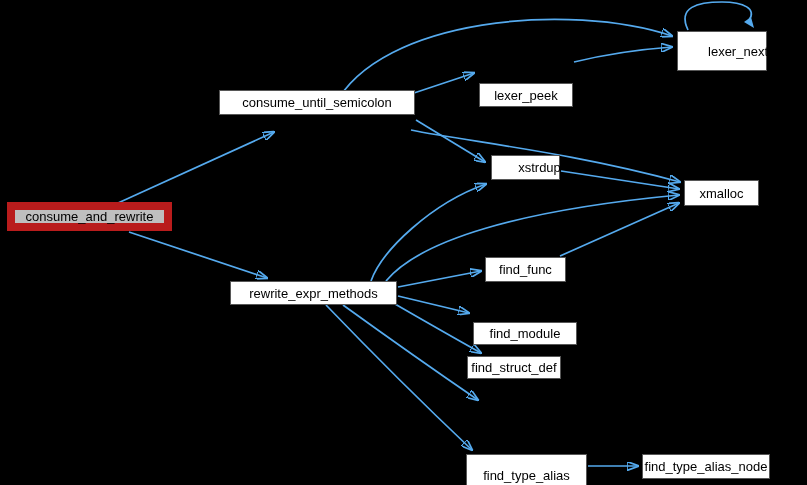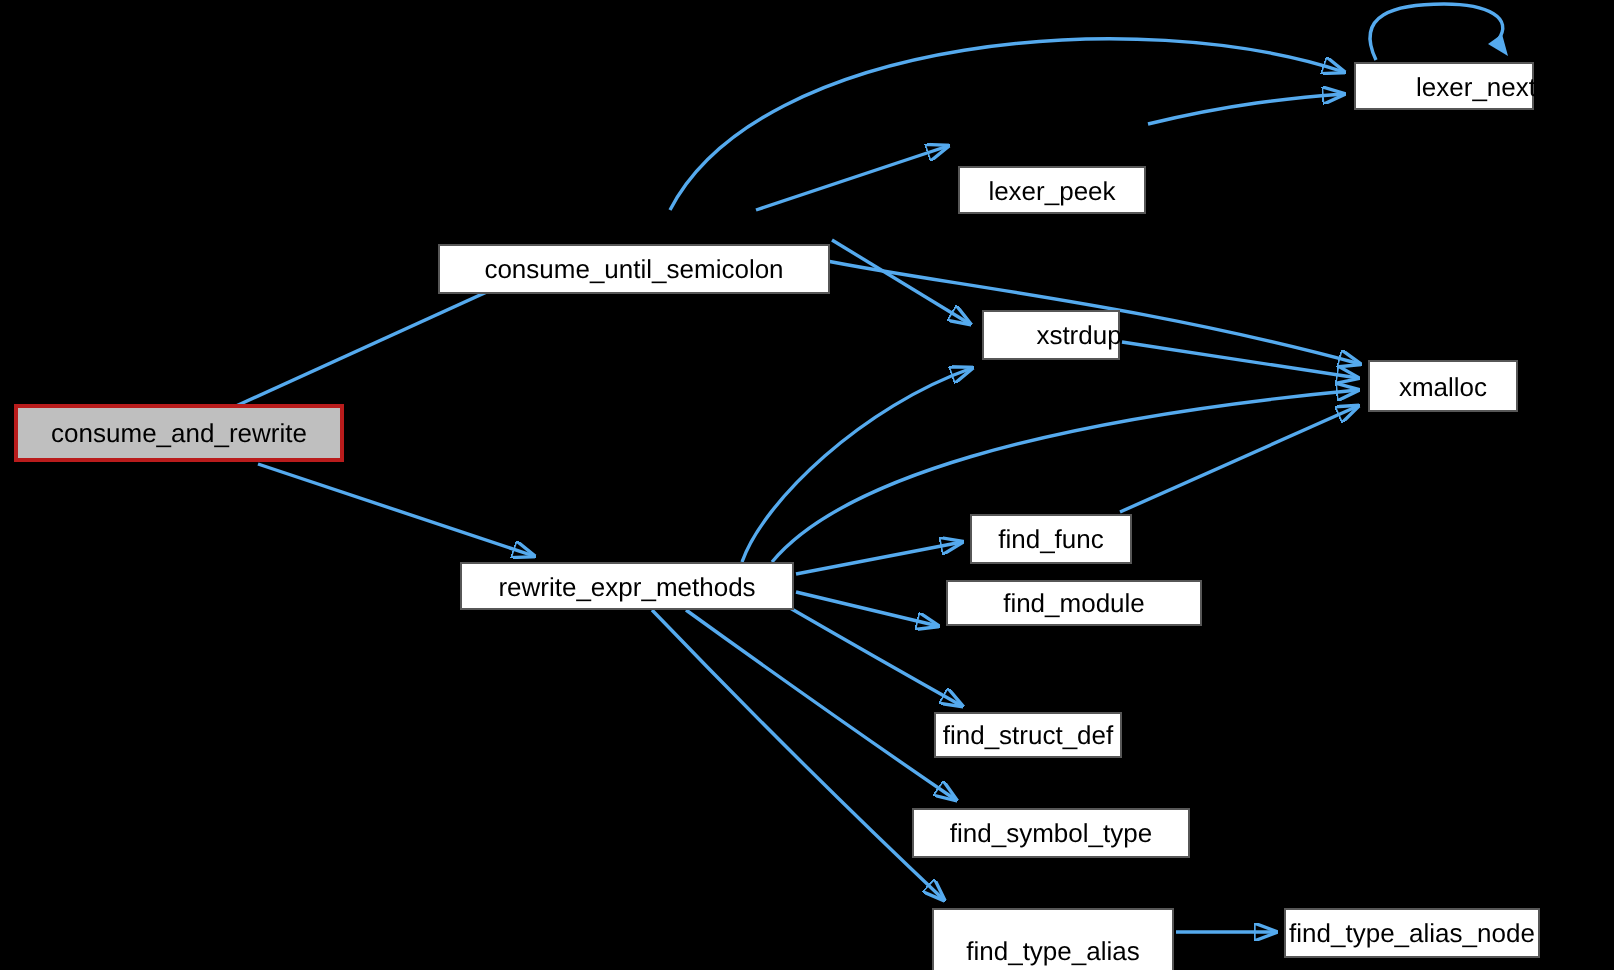--- a/index.html
+++ b/index.html
@@ -37,21 +37,21 @@
     color: #000000;
     font-size: 13px;
     display: flex;
     align-items: center;
     justify-content: center;
     white-space: nowrap;
     cursor: pointer;
   }
   .node--current {
     background: #bfbfbf;
-    border: 2px solid #b91c1c;
+    border: 8px solid #b91c1c;
   }
 </style>
 </head>
 <body>
 
 <div class="canvas">
 
   <svg class="edges" width="807" height="485" viewBox="0 0 807 485" xmlns="http://www.w3.org/2000/svg">
     <defs>
       <marker id="arr" viewBox="0 0 12 9" refX="11" refY="4.5" markerWidth="12" markerHeight="9" orient="auto" markerUnits="userSpaceOnUse">
@@ -75,37 +75,36 @@
     <path d="M560,256 L679,203" marker-end="url(#arr)"></path>
     <path d="M398,296 L469,313" marker-end="url(#arr)"></path>
     <path d="M395,304 Q440,330 481,353" marker-end="url(#arr)"></path>
     <path d="M343,305 Q415,357 478,400" marker-end="url(#arr)"></path>
     <path d="M326,305 Q400,382 472,450" marker-end="url(#arr)"></path>
     <path d="M588,466 L638,466" marker-end="url(#arr)"></path>
   </svg>
 
   <div class="node node--current" style="left:7px; top:202px; width:165px; height:29px;">consume_and_rewrite</div>
 
-  <div class="node" style="left:219px; top:122px; width:196px; height:25px;">consume_until_semicolon</div>
+  <div class="node" style="left:219px; top:90px; width:196px; height:25px;">consume_until_semicolon</div>
 
   <div class="node" style="left:479px; top:55px; width:94px; height:24px;margin-top:28px;">lexer_peek</div>
 
-  <div class="node" style="left:677px; top:31px; width:90px; height:24px;padding-left:32px;">lexer_next</div>
+  <div class="node" style="left:677px; top:31px; width:90px; height:40px;padding-left:32px;">lexer_next</div>
 
   <div class="node" style="left:491px; top:155px; width:69px; height:25px;padding-left:28px;">xstrdup</div>
 
   <div class="node" style="left:684px; top:180px; width:75px; height:26px;">xmalloc</div>
 
   <div class="node" style="left:230px; top:281px; width:167px; height:24px;">rewrite_expr_methods</div>
 
   <div class="node" style="left:485px; top:257px; width:81px; height:25px;">find_func</div>
 
-  <div class="node" style="left:473px; top:290px; width:128px; height:23px;">find_module</div>
+  <div class="node" style="left:473px; top:322px; width:104px; height:23px;">find_module</div>
 
   <div class="node" style="left:467px; top:356px; width:94px; height:23px;">find_struct_def</div>
 
-  <div class="node" style="left:456px; top:404px; width:139px; height:25px;">find_symbol_type</div>
 
   <div class="node" style="left:466px; top:454px; width:121px; height:42px;">find_type_alias</div>
 
   <div class="node" style="left:642px; top:454px; width:128px; height:25px;">find_type_alias_node</div>
 
 </div>
 
 </body></html>

